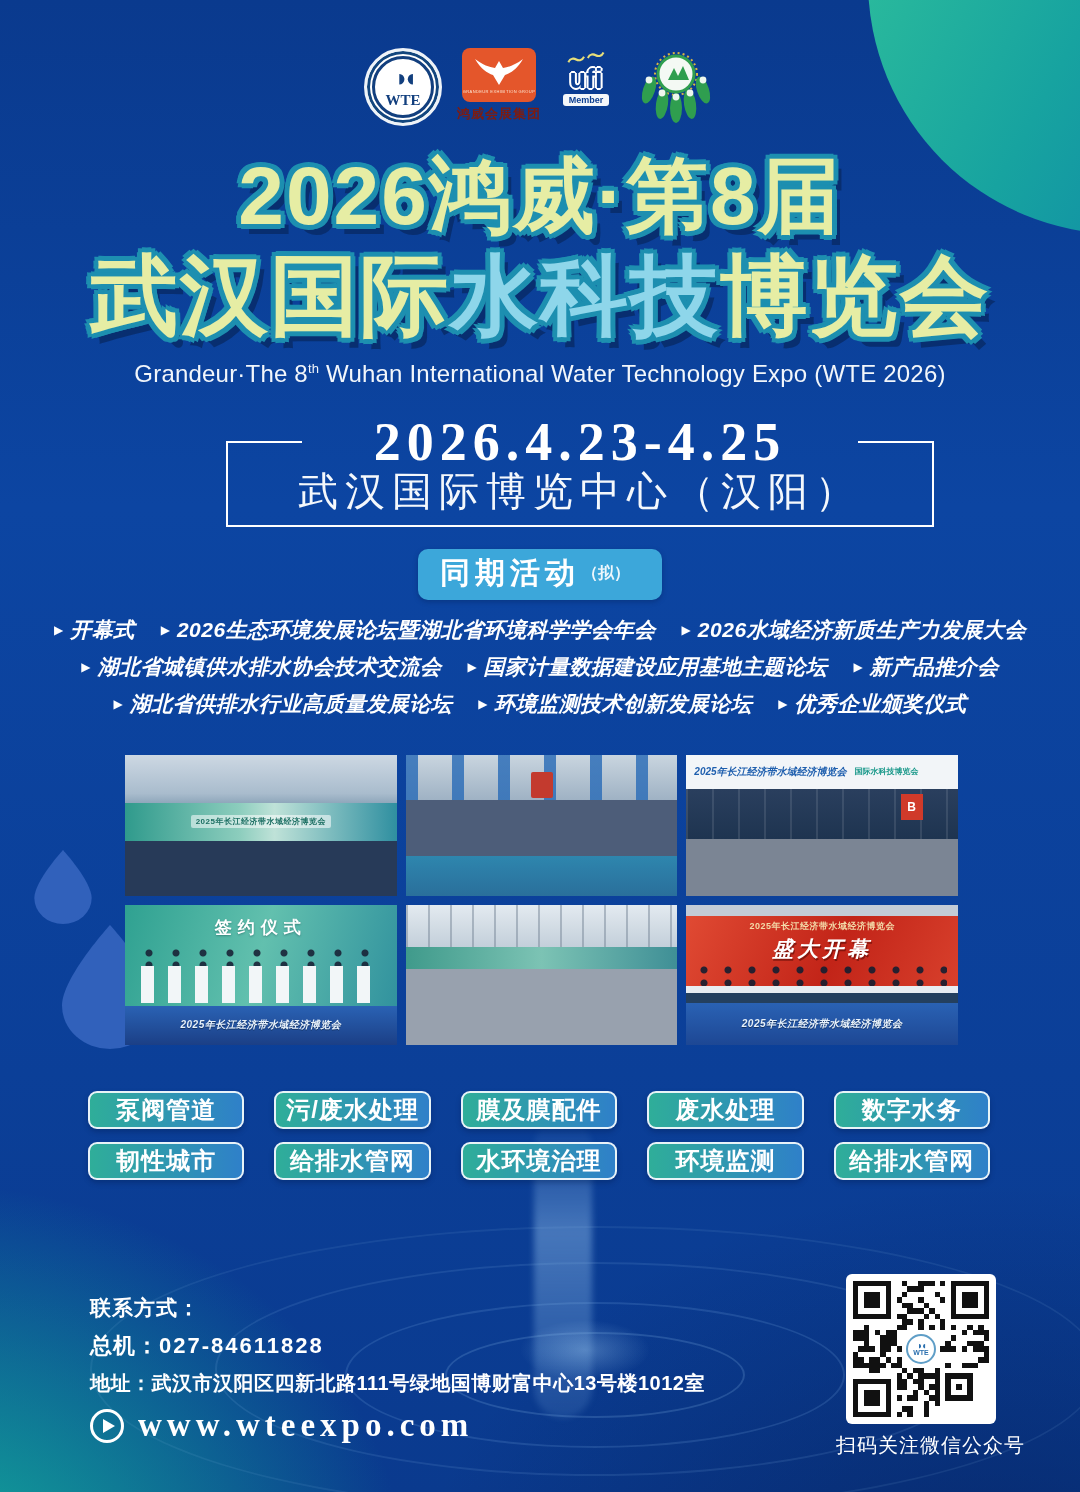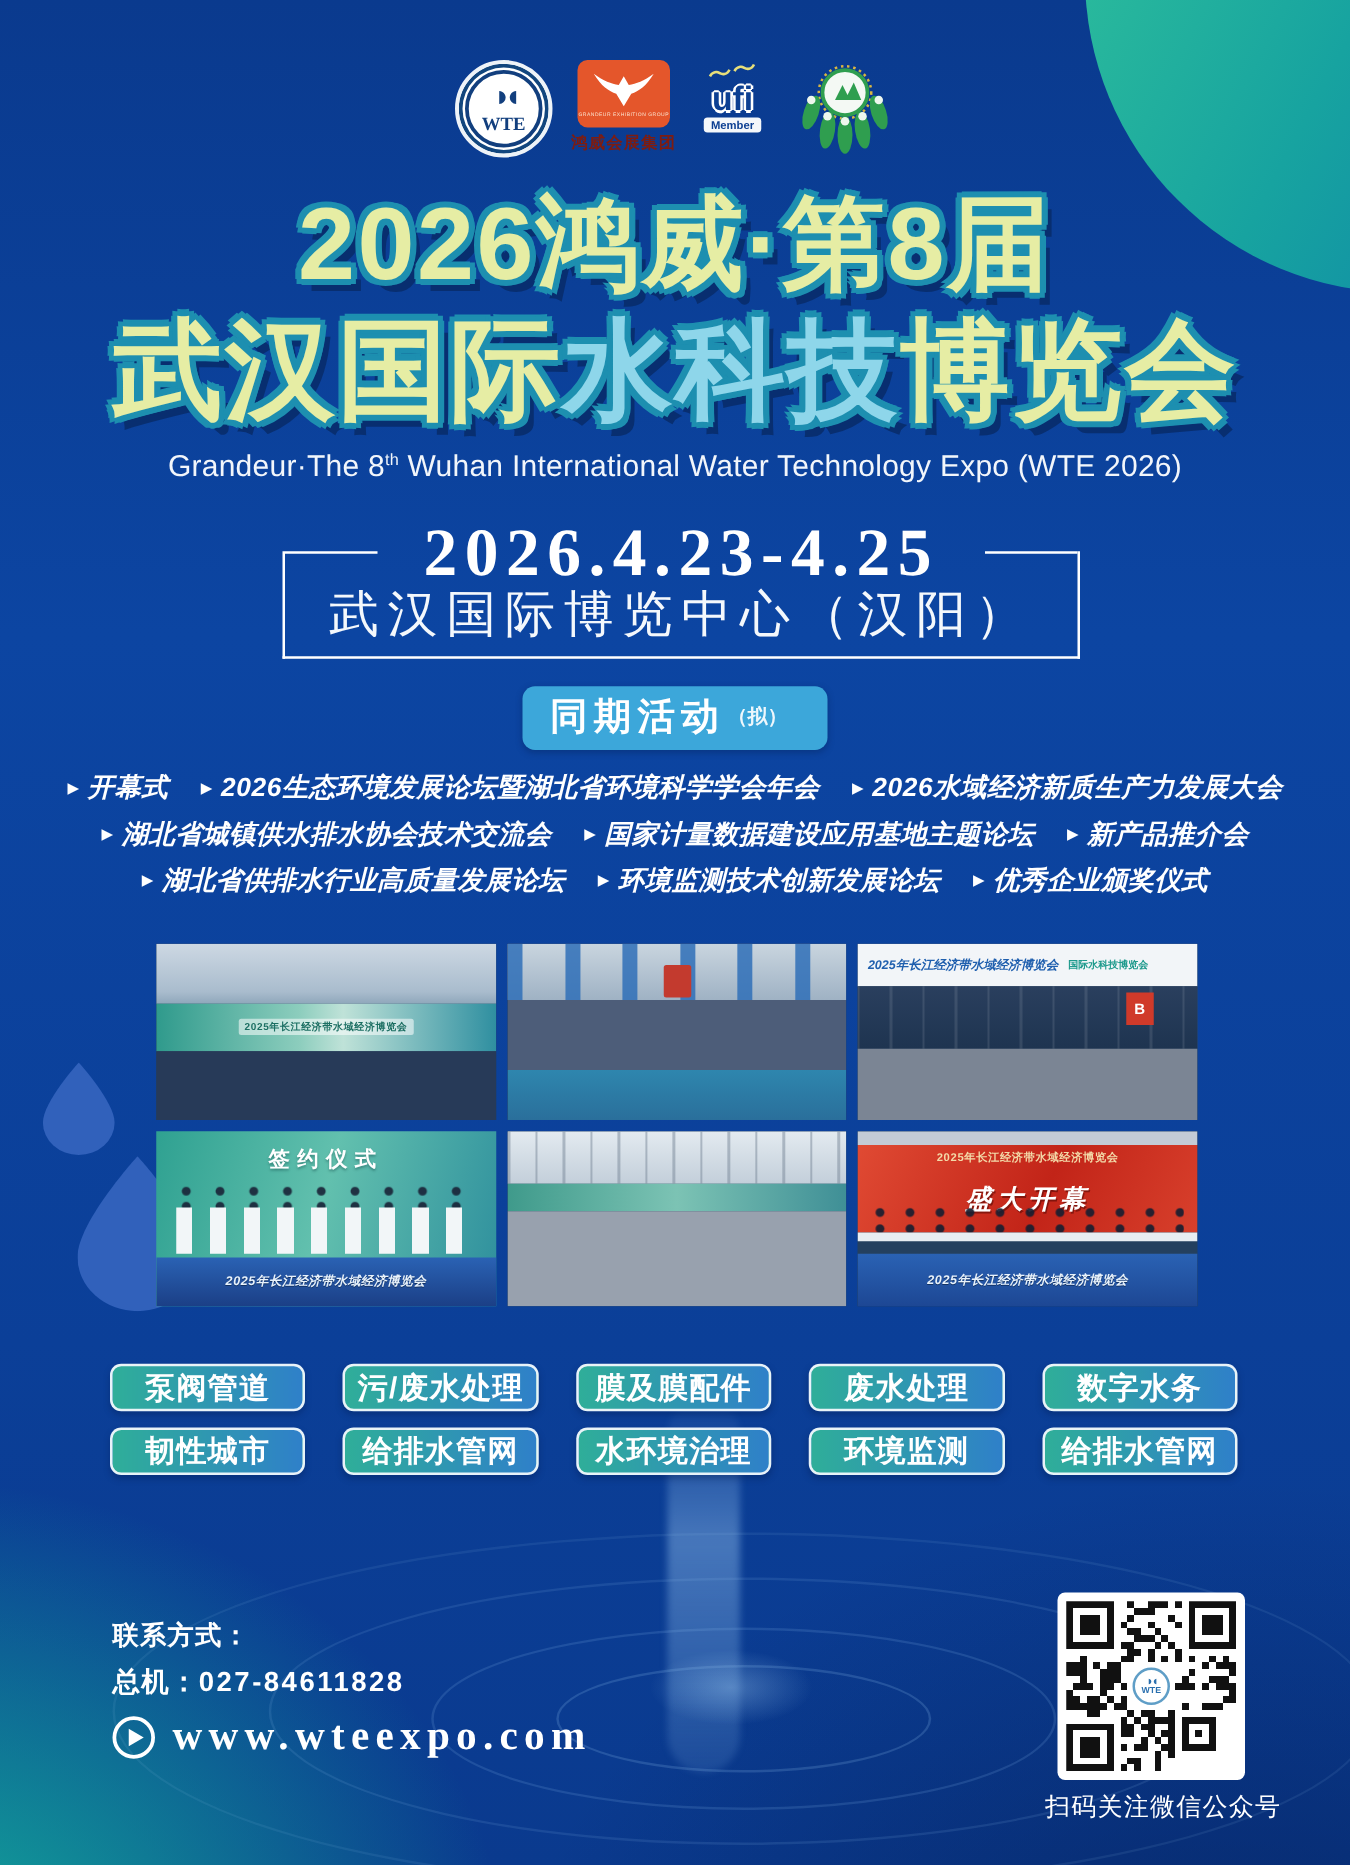--- a/index.html
+++ b/index.html
@@ -50,21 +50,21 @@
   .title2 { top:246px; font-size:88px; line-height:100px; }
   .t-y { color:#e6eda4; }
   .t-b { color:#8ed6ea; }
   .t-y, .t-b { text-shadow:
       -4px -4px 0 #1d8fb0, 4px -4px 0 #1d8fb0, -4px 4px 0 #1d8fb0, 4px 4px 0 #1d8fb0,
       -5px 0 0 #1d8fb0, 5px 0 0 #1d8fb0, 0 -5px 0 #1d8fb0, 0 5px 0 #1d8fb0,
       8px 10px 0 rgba(8,44,105,0.85); }
   .en-line { position:absolute; top:360px; left:0; right:0; text-align:center; font-size:24px; font-weight:500; color:#f2f6fb; letter-spacing:0.2px; z-index:3; }
   .en-line sup { font-size:13px; }
   
-  .date-frame { position:absolute; left:226px; top:441px; width:638px; height:86px;
+  .date-frame { position:absolute; left:226px; top:441px; width:708px; height:86px;
     border:2px solid #fff; border-top:none; z-index:3;text-decoration:underline; }
   .date-frame::before, .date-frame::after { content:""; position:absolute; top:0; width:74px; height:2px; background:#fff; }
   .date-frame::before { left:0; } .date-frame::after { right:0; }
   .date-text { position:absolute; top:-30px; left:50%; transform:translateX(-50%); white-space:nowrap;
     font-family:"Liberation Serif", serif; font-weight:700; font-size:54px; letter-spacing:6px; color:#fff; }
   .venue-text { position:absolute; bottom:6px; left:0; right:0; text-align:center; font-size:40px; letter-spacing:7px; color:#f4f8fc; font-weight:400; white-space:nowrap; }
   
   .badge { position:absolute; top:549px; left:50%; transform:translateX(-50%); background:#3ca7da; border-radius:10px;
     padding:4px 32px 6px 22px; display:flex; align-items:center; z-index:3; box-shadow:0 2px 5px rgba(5,35,90,0.4); }
   .badge-main { font-size:30px; font-weight:900; letter-spacing:5px; color:#fff; }
@@ -117,21 +117,21 @@
   .ph4-stage { bottom:0; height:28%; background:linear-gradient(180deg,#2a62b4,#1b3f86); display:flex; align-items:center; justify-content:center; }
   .ph-stage-cap { font-size:10px; font-weight:900; font-style:italic; color:#e8f2fb; letter-spacing:0.5px; white-space:nowrap; text-shadow:0 1px 0 #123264; }
   .ph5-ceil { top:0; height:30%; background:
       repeating-linear-gradient(90deg, rgba(120,135,152,0.5) 0 2px, rgba(0,0,0,0) 2px 22px),
       linear-gradient(180deg,#e3eaf0,#c3cfda); }
   .ph5-band { top:30%; height:16%; background:linear-gradient(90deg,#3f9a8b,#7cc3b4 50%,#3f8f96); }
   .ph5-floor { bottom:0; height:54%; background:#98a1ae; }
   .ph6-top { top:0; height:8%; background:#c3cbd6; }
   .ph6-red { top:8%; height:50%; background:linear-gradient(115deg,#e04a33,#c22418 55%,#d8402c); text-align:center; }
   .ph6-banner { display:block; margin-top:4px; font-size:9px; font-weight:900; color:#f3d9a8; letter-spacing:0.5px; white-space:nowrap; }
-  .ph6-calli { display:block; margin-top:12px; font-size:21px; font-weight:900; font-style:italic; color:#fff; letter-spacing:4px; text-shadow:1px 2px 0 rgba(90,10,5,0.6); }
+  .ph6-calli { display:block; margin-top:2px; font-size:21px; font-weight:900; font-style:italic; color:#fff; letter-spacing:4px; text-shadow:1px 2px 0 rgba(90,10,5,0.6); }
   .ph6-people { position:absolute; left:4%; right:4%; top:42%; height:18%;
       background-image:radial-gradient(circle at 7px 6px, rgba(25,30,48,0.92) 0 3px, transparent 4px); background-size:24px 13px; }
   .ph6-strip { top:58%; height:5%; background:#e8edf2; }
   .ph6-stage { bottom:0; height:30%; background:linear-gradient(180deg,#2a62b4,#1d4794); display:flex; align-items:center; justify-content:center; }
   
   .tags { position:absolute; left:88px; top:1091px; width:902px; display:grid;
     grid-template-columns:repeat(5,1fr); column-gap:30px; row-gap:13px; z-index:3; }
   .tag { height:38px; border:2px solid rgba(242,248,252,0.95); border-radius:9px;
     background:linear-gradient(90deg,#2fae99 0%,#2f80c9 100%);
     display:flex; align-items:center; justify-content:center;
@@ -338,20 +338,21 @@
     <div class="tag">韧性城市</div>
     <div class="tag">给排水管网</div>
     <div class="tag">水环境治理</div>
     <div class="tag">环境监测</div>
     <div class="tag">给排水管网</div>
   </div>
 
   <div class="contact">
     <div class="c-head">联系方式：</div>
     <div class="c-line"><span>总机：</span><span class="num">027-84611828</span></div>
+    <div class="c-addr"><span>地址：</span><span>武汉市汉阳区四新北路111号绿地国博财富中心13号楼1012室</span></div>
     <div class="site-row">
       <span class="play-icon"></span>
       <span class="site-text">www.wteexpo.com</span>
     </div>
   </div>
 
   <div class="qr-panel">
     <svg viewBox="0 0 100 100" shape-rendering="crispEdges">
       <rect x="0" y="0" width="100" height="100" fill="#fff"></rect>
       <g fill="#111">

